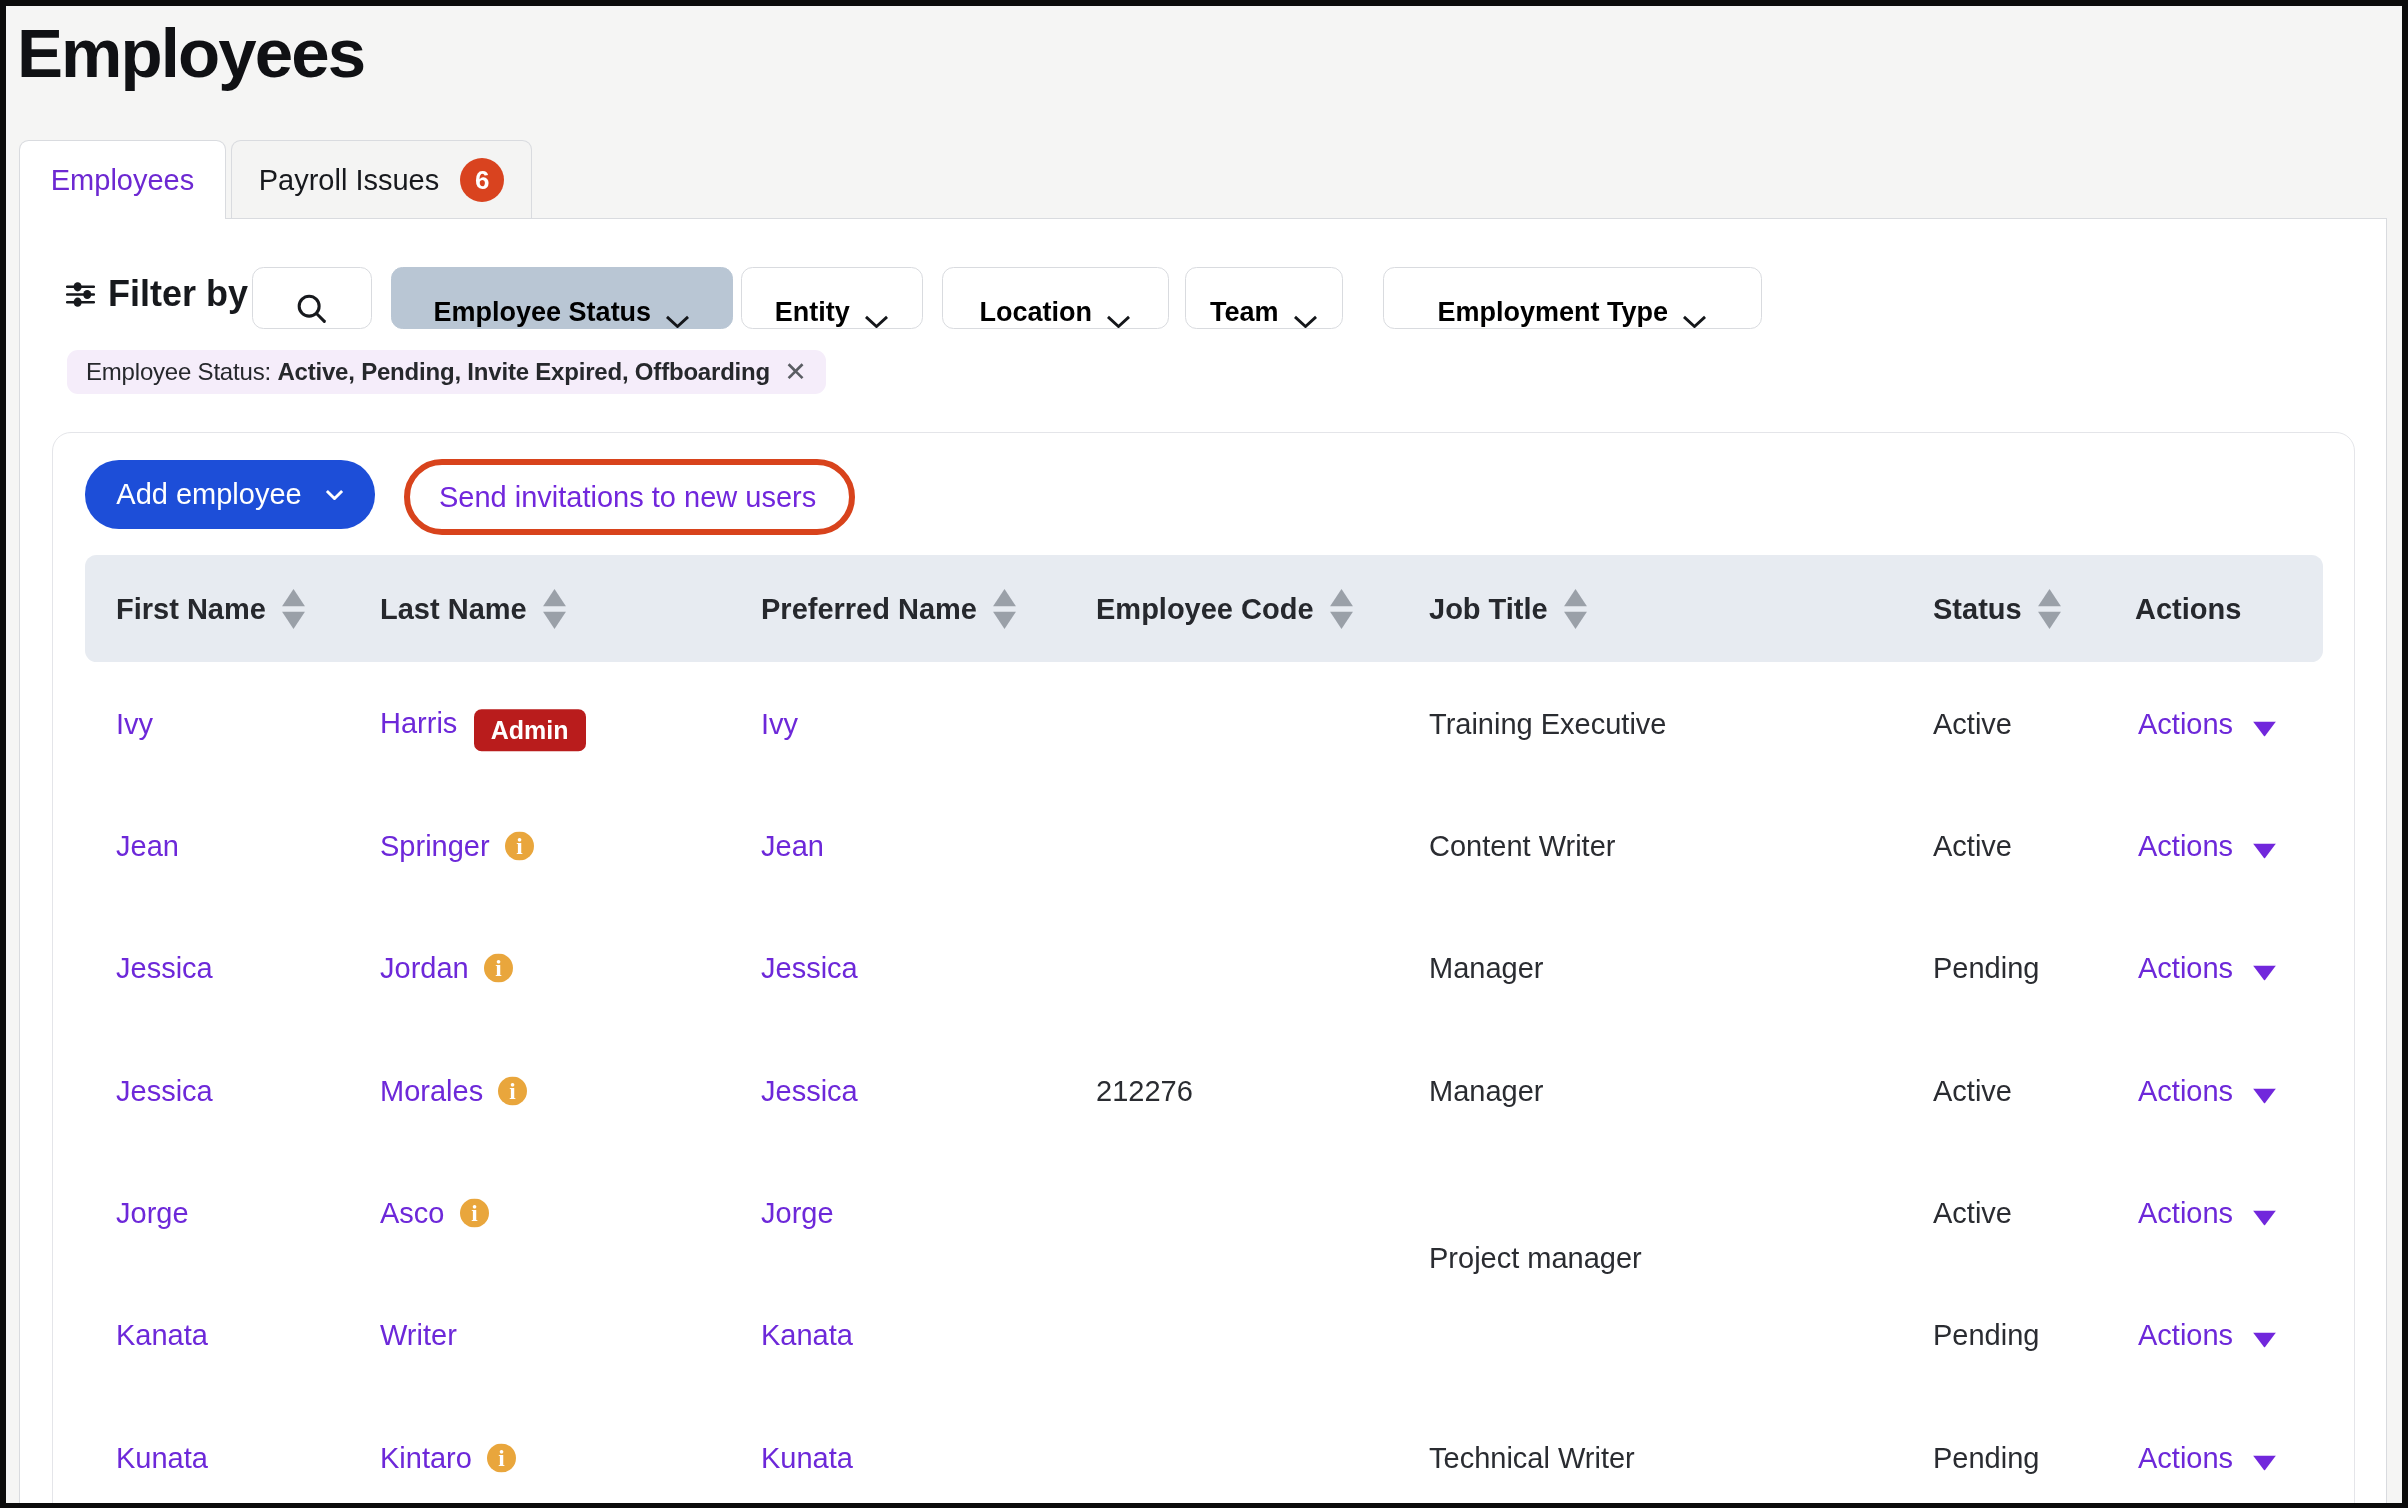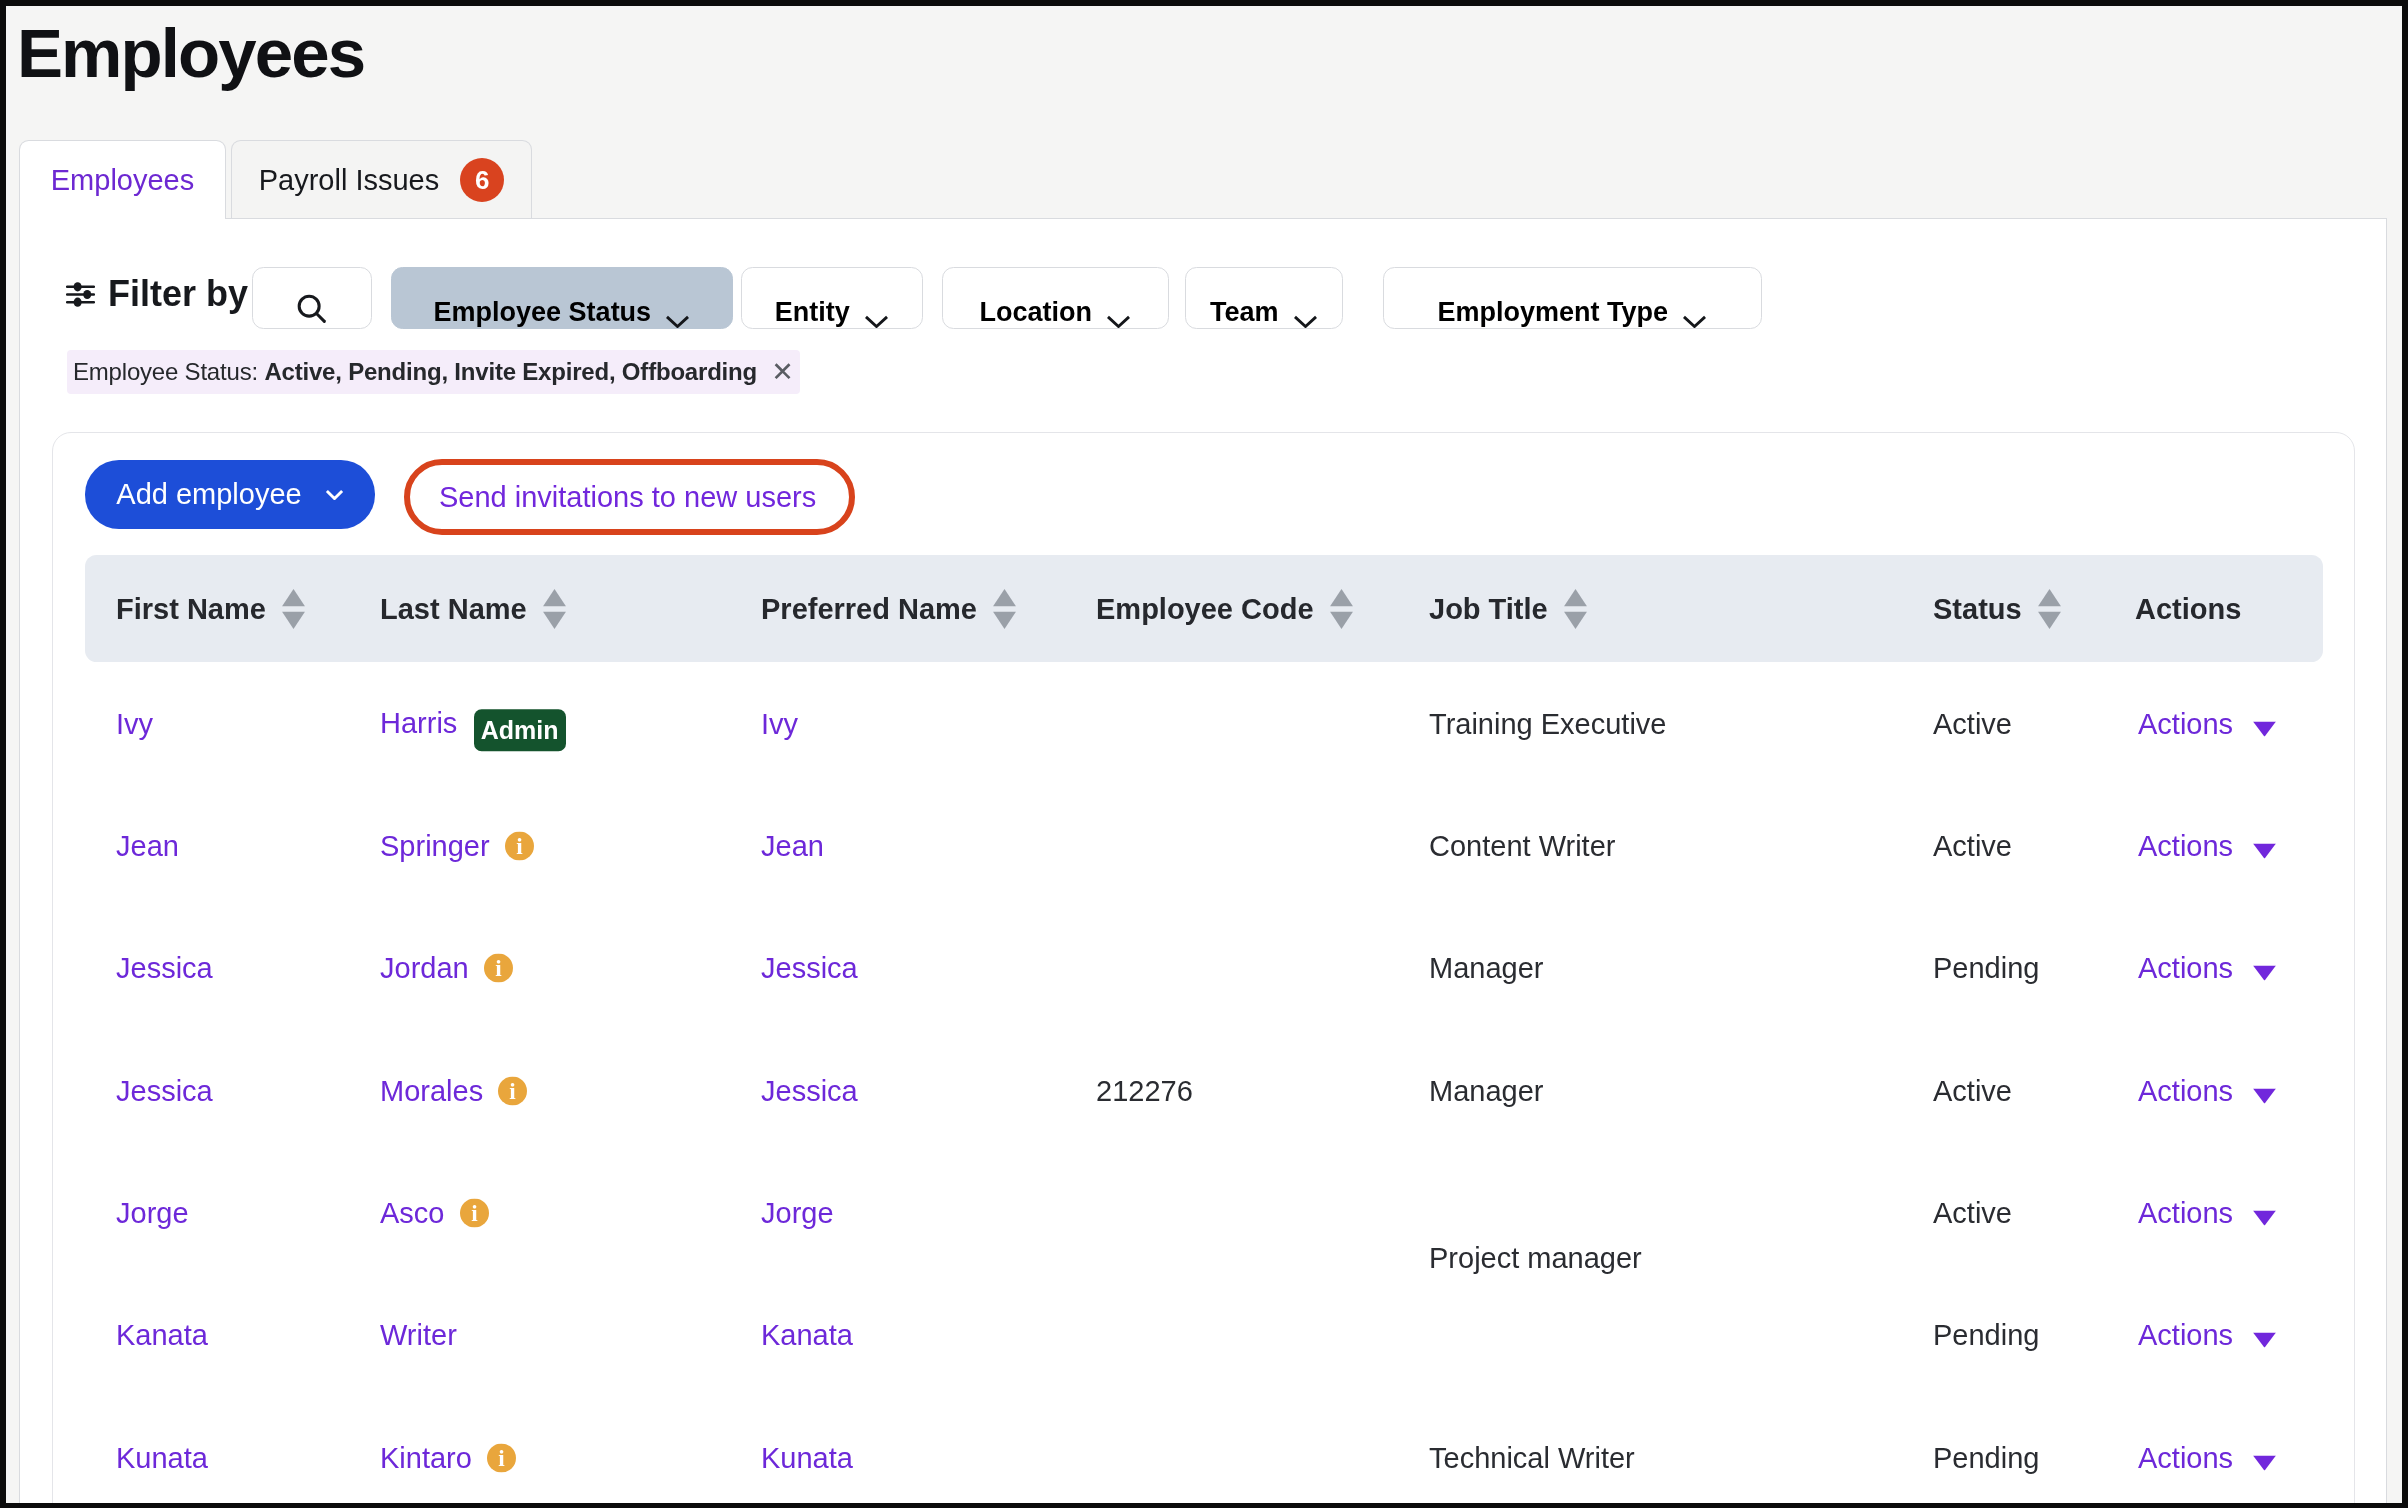--- a/index.html
+++ b/index.html
@@ -29,38 +29,38 @@
   #filterLbl { left:108px; top:294px; transform:translateY(-50%); font-size:36px; font-weight:700; color:#17191d; }
   .fbtn { position:absolute; top:267px; height:62px; border:1.4px solid #d9dbdf; background:#fff; border-radius:11.5px; display:flex; align-items:flex-end; justify-content:center; gap:14.3px; font-size:27px; font-weight:700; color:#000000; z-index:2; }
   .fbtn svg { margin-top:2.9px; }
   #searchBox { left:252px; width:120px; }
   #esBtn { left:391px; width:342px; background:#b9c6d4; border-color:#b9c6d4; }
   #entBtn { left:741px; width:182px; }
   #locBtn { left:942px; width:227px; }
   #teamBtn { left:1185px; width:158px; }
   #etBtn { left:1383px; width:379px; }
 
-  #chip { position:absolute; left:67px; top:350px; height:44px; border-radius:4px; background:#f5edfa; display:flex; align-items:center; padding:0 6px; font-size:24px; letter-spacing:-0.2px; color:#26282c; gap:5.7px; z-index:2; }
+  #chip { position:absolute; left:67px; top:350px; height:44px; border-radius:11px; background:#f5edfa; display:flex; align-items:center; padding:0 19px; font-size:24px; letter-spacing:-0.2px; color:#26282c; gap:5.7px; z-index:2; }
   #chip b { font-weight:700; }
   #chip .x { margin-left:8.6px; color:#5a5d63; font-size:27px; }
 
   
   #card { position:absolute; left:52px; top:432px; width:2303px; height:1090px; background:#fff; border:1.4px solid #e4e5e9; border-radius:19px; z-index:2; }
 
   #addBtn { position:absolute; left:85px; top:460px; width:290px; height:69px; border-radius:34px; background:#1d4ed8; color:#fff; display:flex; align-items:center; justify-content:center; gap:23px; font-size:29px; font-weight:500; z-index:3; }
   #oval { position:absolute; left:404px; top:459px; width:451px; height:76px; border:6.7px solid #d8431c; border-radius:38px; z-index:3; }
   #sendLink { position:absolute; left:439px; top:497px; transform:translateY(-50%); font-size:29px; color:#7127dc; z-index:4; white-space:nowrap; }
 
   
   #thead { position:absolute; left:85px; top:555px; width:2238px; height:107px; background:#e7ebf1; border-radius:11.5px; z-index:2; }
   .hc { position:absolute; top:609px; transform:translateY(-50%); display:flex; align-items:center; gap:15.3px; font-size:29px; font-weight:700; color:#26282d; z-index:3; white-space:nowrap; }
   .cell { position:absolute; transform:translateY(-50%); font-size:29px; z-index:3; white-space:nowrap; display:flex; align-items:center; }
   .pur { color:#6d28d9; }
   .dk { color:#2a2c31; }
-  .adm { display:inline-flex; align-items:center; justify-content:center; width:92px; height:42px; border-radius:7.6px; background:#14532d; color:#fff; font-size:25px; font-weight:700; margin-left:16.3px; margin-top:13.4px; }
+  .adm { display:inline-flex; align-items:center; justify-content:center; width:112px; height:42px; border-radius:7.6px; background:#b91c1c; color:#fff; font-size:25px; font-weight:700; margin-left:16.3px; margin-top:13.4px; }
   .inf { margin-left:15.3px; display:inline-flex; }
   .act { display:flex; align-items:center; gap:20px; color:#6d28d9; }
 </style>
 </head>
 <body>
   <div class="fr" id="frT"></div>
 <div class="fr" id="frB"></div>
   <div class="fr" id="frL"></div>
 <div class="fr" id="frR"></div>
 

